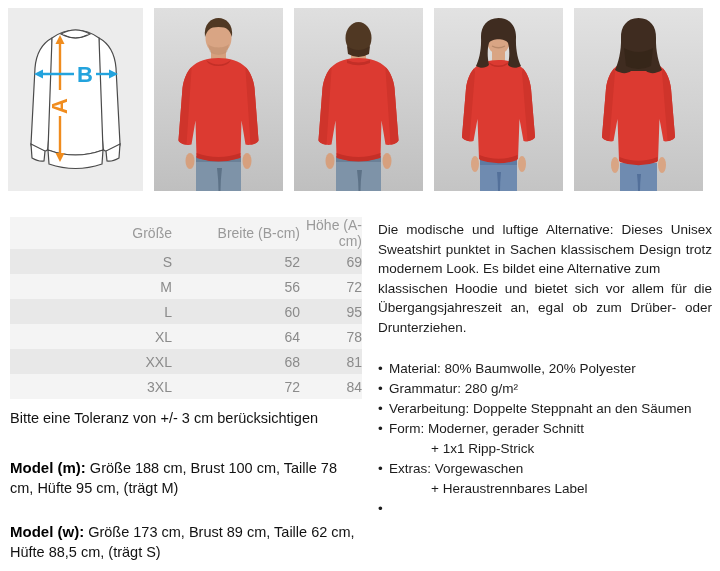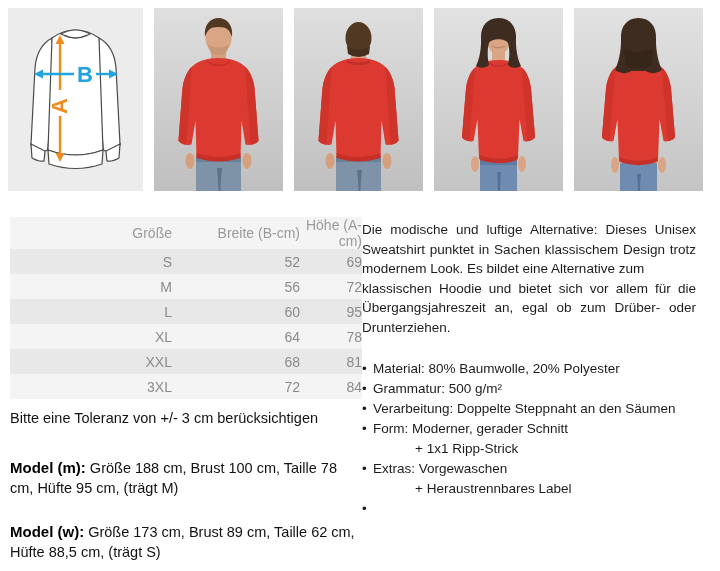--- a/index.html
+++ b/index.html
@@ -12,21 +12,21 @@
   
   .gallery{position:absolute;top:8px;left:8px;display:flex;gap:11px;}
   .panel{height:183px;overflow:hidden;}
   .panel svg{display:block;}
   .panel-diagram{width:135px;}
   .panel-photo{width:129px;}
 
   
   .content{position:absolute;top:217px;left:10px;width:702px;display:flex;}
   .left-col{width:352px;flex:0 0 352px;}
-  .right-col{margin-left:0;width:334px;margin-top:3px;}
+  .right-col{margin-left:16px;width:334px;margin-top:3px;}
 
   
   table.size-table{border-collapse:collapse;width:352px;font-size:14px;table-layout:fixed;}
   table.size-table th,table.size-table td{
     text-align:right;font-weight:normal;padding:0;vertical-align:middle;
   }
   table.size-table th{color:#9a9a9a;height:29px;}
   table.size-table td{color:#8b8b8b;height:25px;}
   table.size-table thead tr{background:#f4f4f4;}
   table.size-table tbody tr:nth-child(odd){background:#e8e8e8;}
@@ -255,21 +255,21 @@
     <div class="desc">Die modische und luftige Alternative: Dieses Unisex Sweatshirt punktet in Sachen klassischem Design trotz modernem Look. Es bildet eine Alternative zum</div>
     <div class="desc">klassischen Hoodie und bietet sich vor allem für die Übergangsjahreszeit an, egal ob zum Drüber- oder Drunterziehen.</div>
 
     <div class="bullet-list">
       <div class="b-row">
         <span class="b-dot">•</span>
         <span class="b-txt">Material: 80% Baumwolle, 20% Polyester</span>
       </div>
       <div class="b-row">
         <span class="b-dot">•</span>
-        <span class="b-txt">Grammatur: 500 g/m²</span>
+        <span class="b-txt">Grammatur: 280 g/m²</span>
       </div>
       <div class="b-row">
         <span class="b-dot">•</span>
         <span class="b-txt">Verarbeitung: Doppelte Steppnaht an den Säumen</span>
       </div>
       <div class="b-row">
         <span class="b-dot">•</span>
         <span class="b-txt">Form: Moderner, gerader Schnitt</span>
       </div>
       <div class="b-row b-indent">

